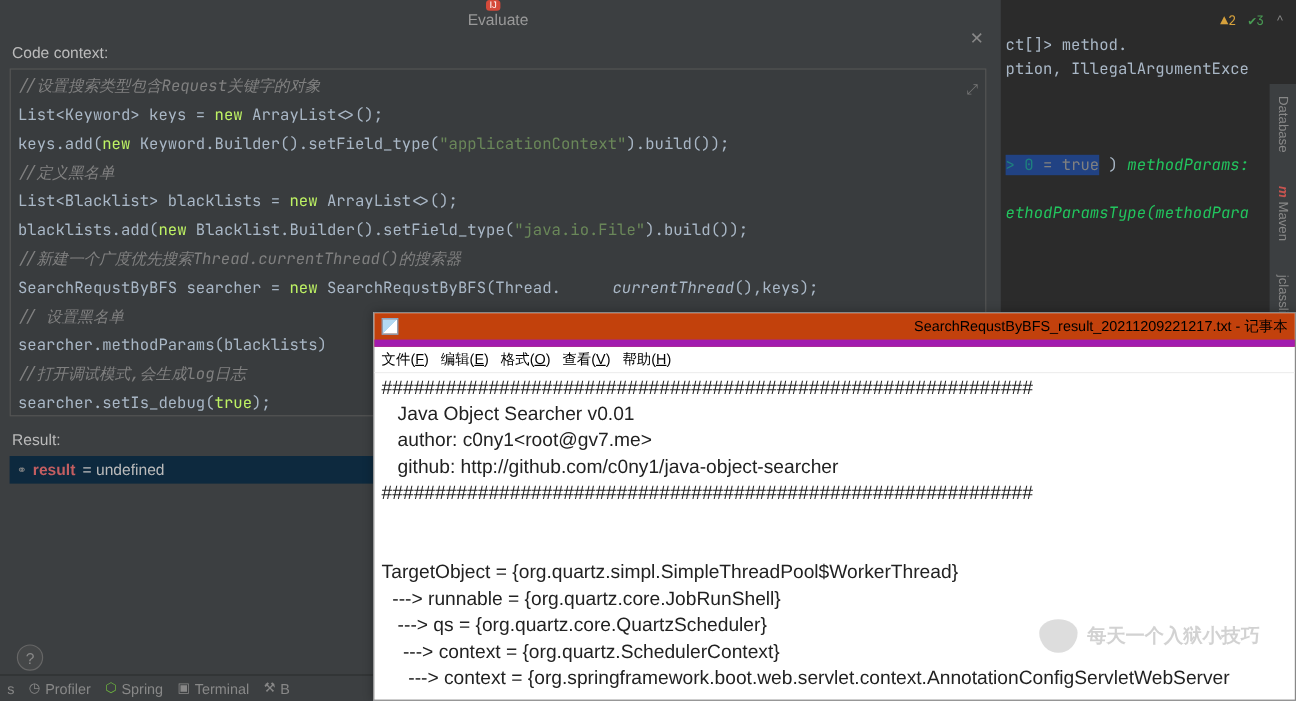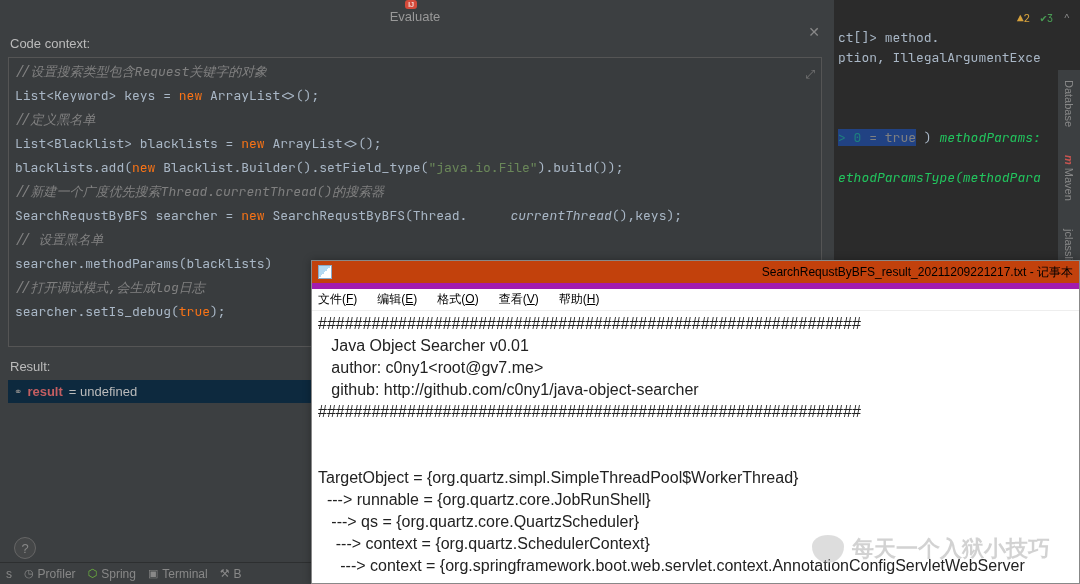--- a/index.html
+++ b/index.html
@@ -70,21 +70,21 @@
     .expand-icon {
       position: absolute;
       top: 4px;
       right: 6px;
       color: #777;
       font-size: 12px;
       cursor: pointer;
     }
     .code-line { white-space: nowrap; color: #a9b7c6; }
     .c-comment { color: #808080; font-style: italic; }
-    .c-keyword { color: #f97316; }
+    .c-keyword { color: #bef264; }
     .c-string { color: #6a8759; }
     .c-method { font-style: italic; color: #22c55e; }
     .c-static { font-style: italic; margin-left: 43px; }
     .result-row {
       margin: 0 8px;
       padding: 4px 6px;
       background: #0d293e;
       display: flex;
       align-items: center;
       gap: 6px;
@@ -200,42 +200,42 @@
     }
     .notepad-icon {
       width: 14px;
       height: 14px;
       background: linear-gradient(135deg, #b3d9f2 50%, #fff 50%);
       border: 1px solid #88aac9;
     }
     .notepad-menu {
       height: 22px;
       display: flex;
-      gap: 20px;
+      gap: 10px;
       padding: 0 6px;
       font-size: 12px;
       align-items: center;
       border-bottom: 1px solid #eee;
     }
     .notepad-menu span { cursor: pointer; }
     .notepad-menu u { text-decoration: underline; }
     .notepad-body {
       padding: 2px 6px;
       font-family: 'Microsoft YaHei', sans-serif;
       font-size: 16px;
       line-height: 22px;
       white-space: pre;
       color: #222;
     }
     .watermark {
       position: absolute;
-      bottom: 20px;
+      bottom: 40px;
       right: 30px;
       color: rgba(180,180,180,0.6);
-      font-size: 22px;
+      font-size: 16px;
       font-weight: bold;
       display: flex;
       align-items: center;
       gap: 8px;
       pointer-events: none;
     }
     .watermark-logo {
       width: 32px;
       height: 28px;
       border-radius: 50% 50% 50% 50% / 40% 40% 60% 60%;
@@ -274,20 +274,21 @@
     <span class="dialog-title">Evaluate</span>
     <span class="dialog-close">✕</span>
   </div>
 
   <div class="section-label">Code context:</div>
 
   <div class="code-area">
     <span class="expand-icon">⤢</span>
     <div class="code-line"><span class="c-comment">//设置搜索类型包含Request关键字的对象</span></div>
     <div class="code-line"><span>List&lt;Keyword&gt; keys = </span><span class="c-keyword">new</span><span> ArrayList&lt;&gt;();</span></div>
+    <div class="code-line"><span>keys.add(</span><span class="c-keyword">new</span><span> Keyword.Builder().setField_type(</span><span class="c-string">"applicationContext"</span><span>).build());</span></div>
     <div class="code-line"><span class="c-comment">//定义黑名单</span></div>
     <div class="code-line"><span>List&lt;Blacklist&gt; blacklists = </span><span class="c-keyword">new</span><span> ArrayList&lt;&gt;();</span></div>
     <div class="code-line"><span>blacklists.add(</span><span class="c-keyword">new</span><span> Blacklist.Builder().setField_type(</span><span class="c-string">"java.io.File"</span><span>).build());</span></div>
     <div class="code-line"><span class="c-comment">//新建一个广度优先搜索Thread.currentThread()的搜索器</span></div>
     <div class="code-line"><span>SearchRequstByBFS searcher = </span><span class="c-keyword">new</span><span> SearchRequstByBFS(Thread.</span><span class="c-static">currentThread</span><span>(),keys);</span></div>
     <div class="code-line"><span class="c-comment">// 设置黑名单</span></div>
     <div class="code-line"><span>searcher.methodParams(blacklists)</span></div>
     <div class="code-line"><span class="c-comment">//打开调试模式,会生成log日志</span></div>
     <div class="code-line"><span>searcher.setIs_debug(</span><span class="c-keyword">true</span><span>);</span></div>
   </div>

